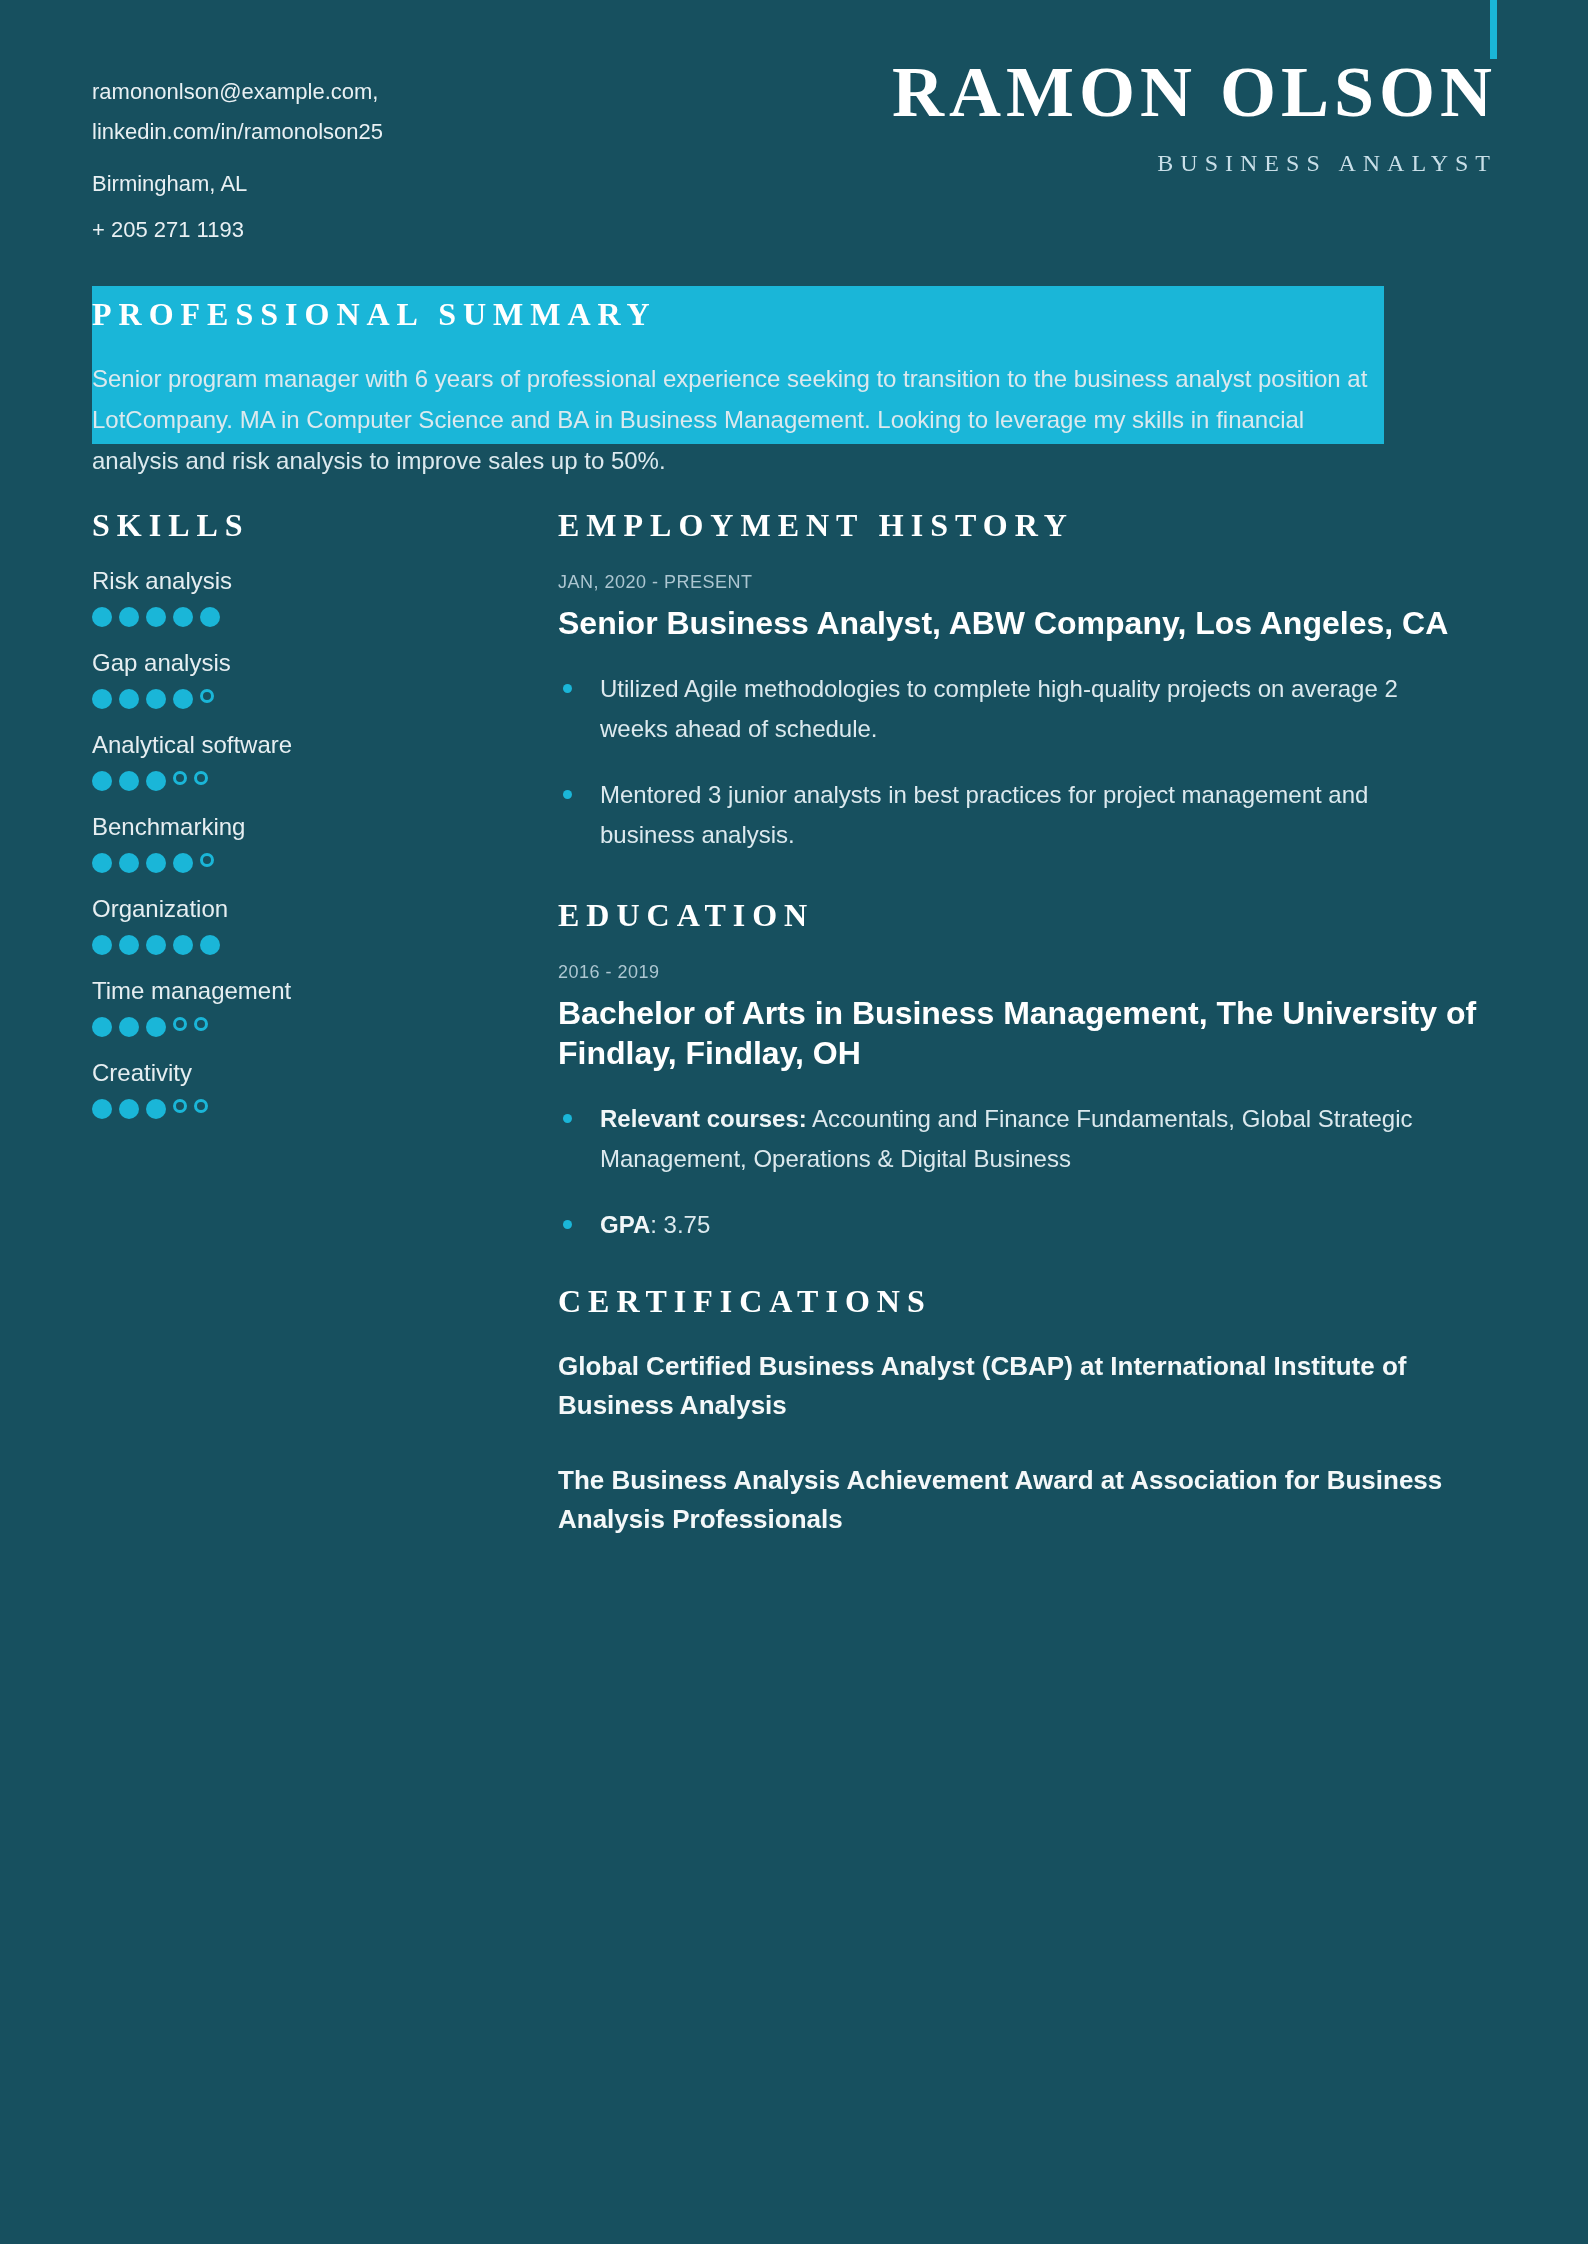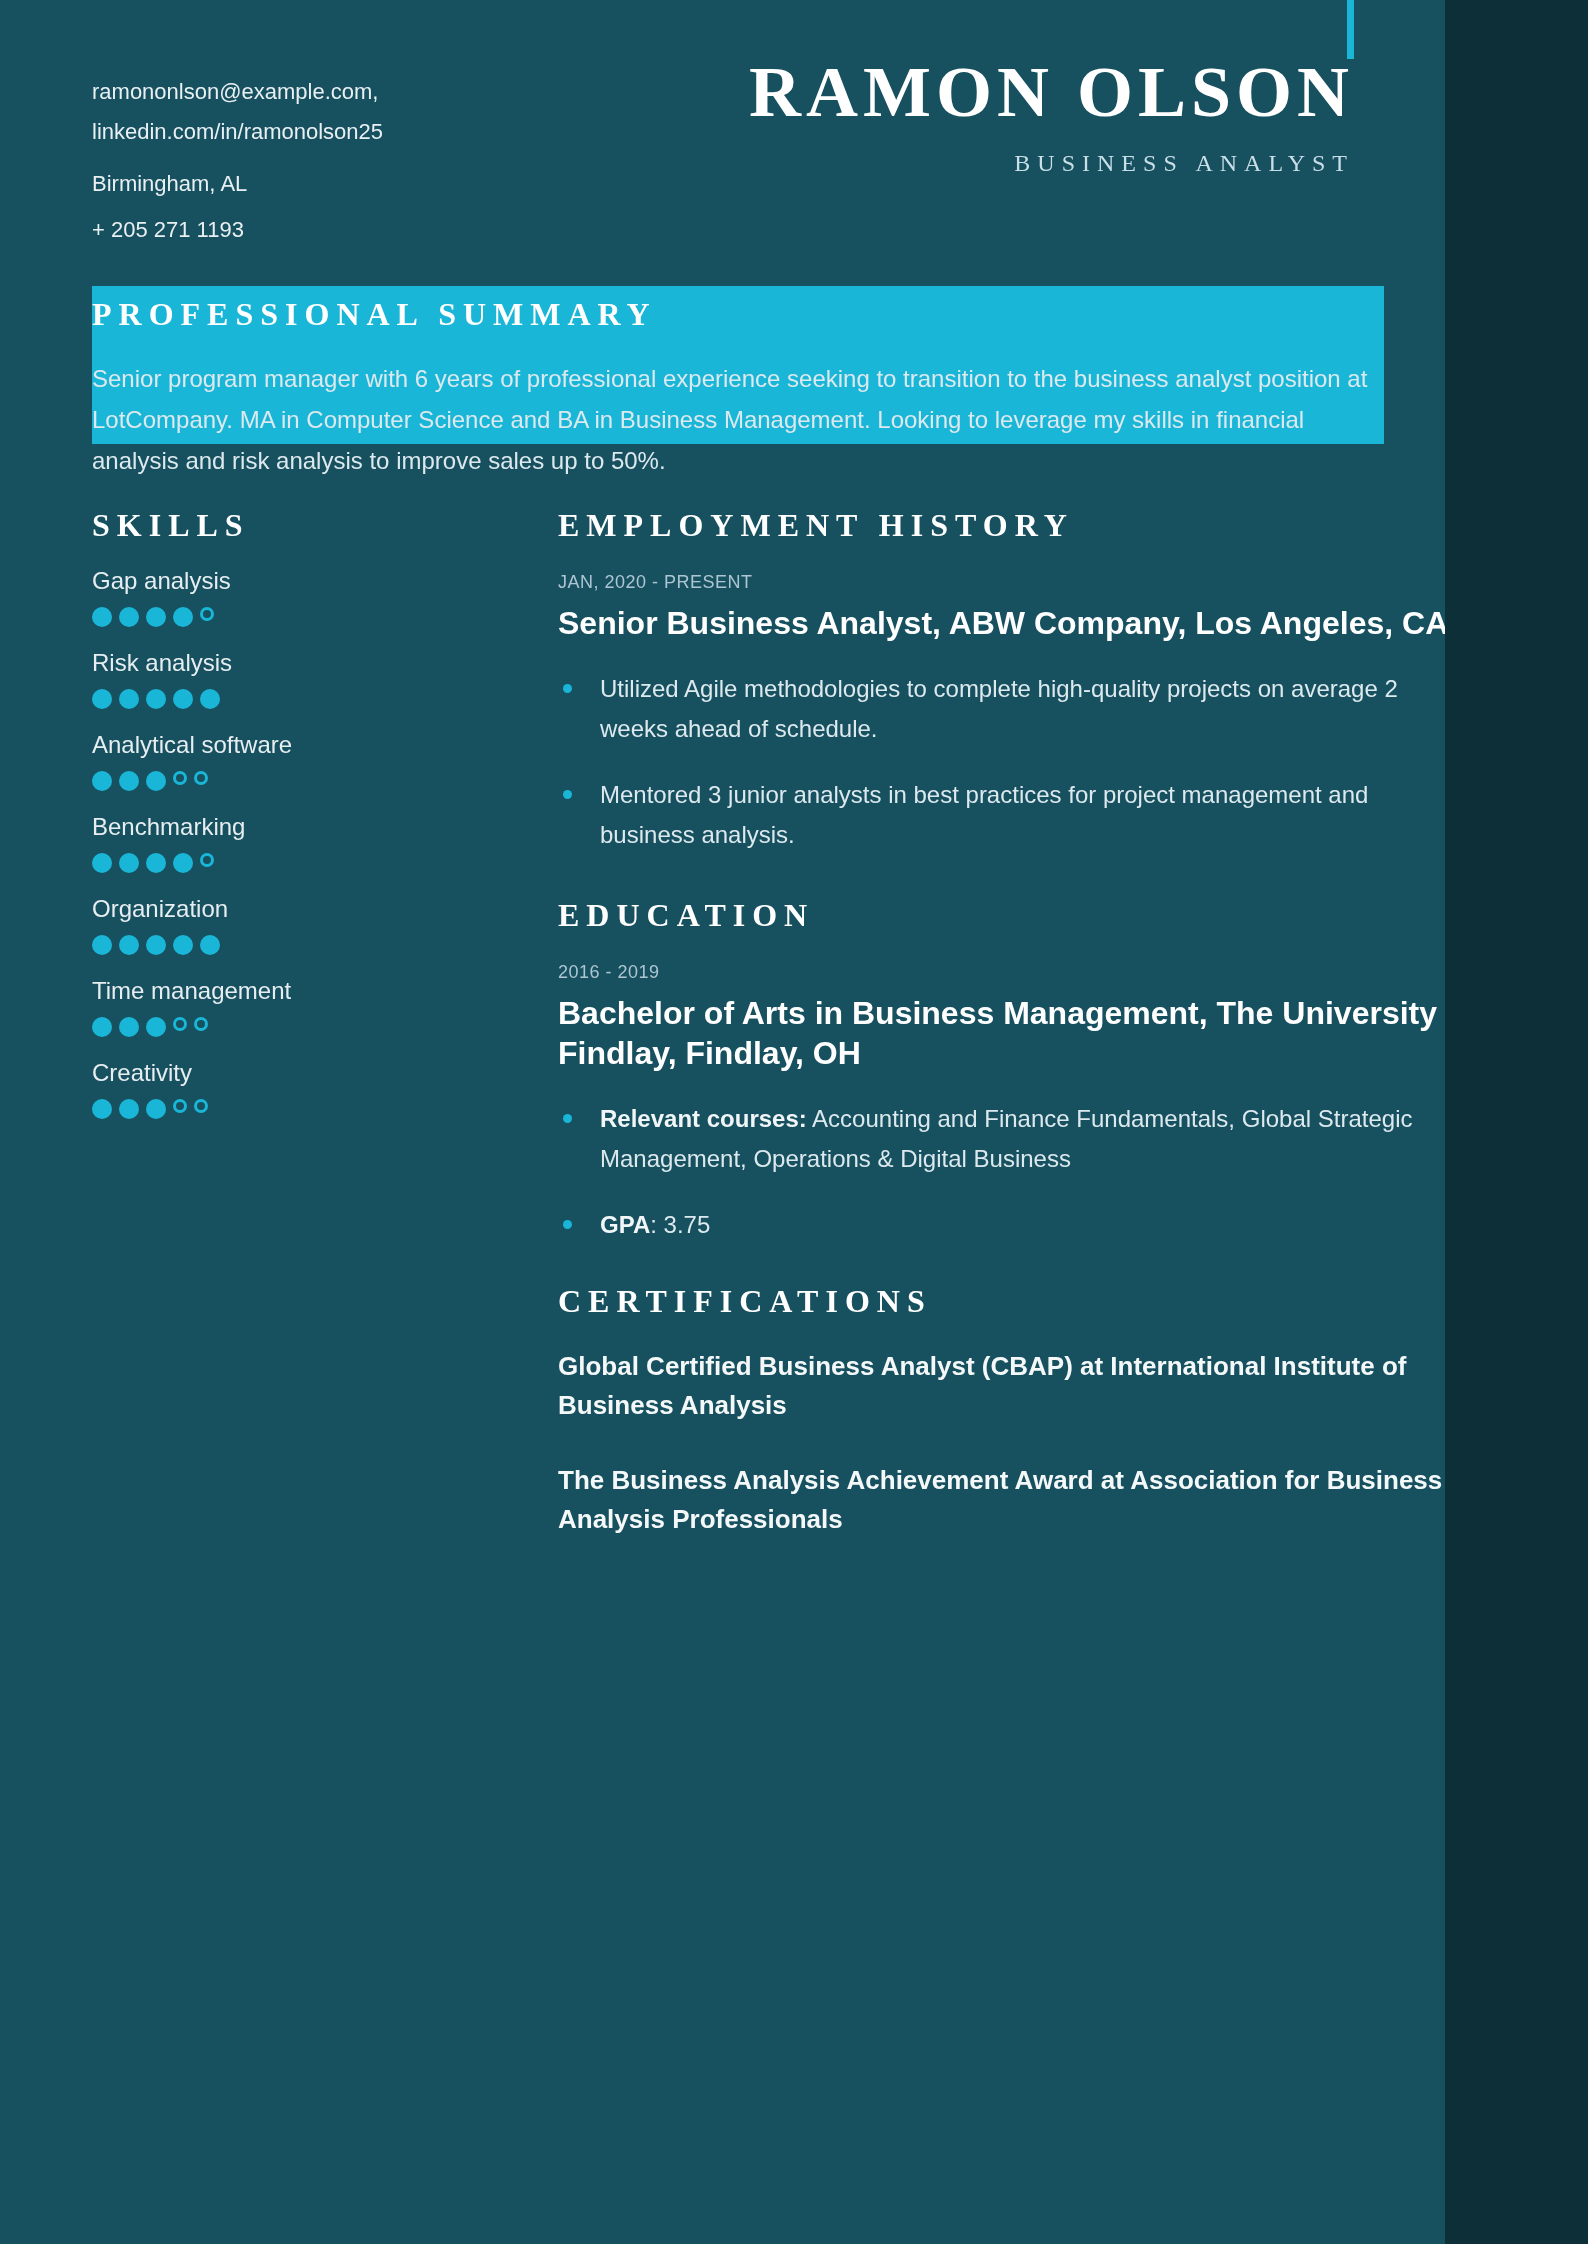--- a/index.html
+++ b/index.html
@@ -7,21 +7,21 @@
     --accent:#1ab6d8;
     --heading:#ffffff;
     --body:#dce9ee;
     --muted:#adc6d1;
     --subtitle:#c9dfe8;
   }
   *{box-sizing:border-box;}
   html,body{margin:0;padding:0;background:#0d2f38;}
   .page{
     position:relative;
-    width:1445px;height:2244px;
+    width:1588px;height:2244px;
     background:var(--bg);
     overflow:hidden;
     font-family:"Liberation Sans","DejaVu Sans",sans-serif;
   }
   
   .accent-bar{position:absolute;right:91px;width:7px;background:var(--accent);}
   .accent-bar.top{top:0;height:59px;}
   .accent-bar.summary{top:286px;height:158px;}
 
   
@@ -99,37 +99,37 @@
 
   <section class="summary">
     <h2 class="section-heading">PROFESSIONAL SUMMARY</h2>
     <p>Senior program manager with 6 years of professional experience seeking to transition to the business analyst position at LotCompany. MA in Computer Science and BA in Business Management. Looking to leverage my skills in financial analysis and risk analysis to improve sales up to 50%.</p>
   </section>
 
   <aside class="skills">
     <h2 class="section-heading">SKILLS</h2>
     <div id="skills-list">
         <div class="skill-item">
+          <div class="skill-label">Risk analysis</div>
+          <div class="skill-dots">
+            <span class="dot filled"></span>
+            <span class="dot filled"></span>
+            <span class="dot filled"></span>
+            <span class="dot filled"></span>
+            <span class="dot filled"></span>
+          </div>
+        </div>
+        <div class="skill-item">
           <div class="skill-label">Gap analysis</div>
           <div class="skill-dots">
             <span class="dot filled"></span>
             <span class="dot filled"></span>
             <span class="dot filled"></span>
             <span class="dot filled"></span>
             <span class="dot empty"></span>
-          </div>
-        </div>
-        <div class="skill-item">
-          <div class="skill-label">Risk analysis</div>
-          <div class="skill-dots">
-            <span class="dot filled"></span>
-            <span class="dot filled"></span>
-            <span class="dot filled"></span>
-            <span class="dot filled"></span>
-            <span class="dot filled"></span>
           </div>
         </div>
         <div class="skill-item">
           <div class="skill-label">Analytical software</div>
           <div class="skill-dots">
             <span class="dot filled"></span>
             <span class="dot filled"></span>
             <span class="dot filled"></span>
             <span class="dot empty"></span>
             <span class="dot empty"></span>

